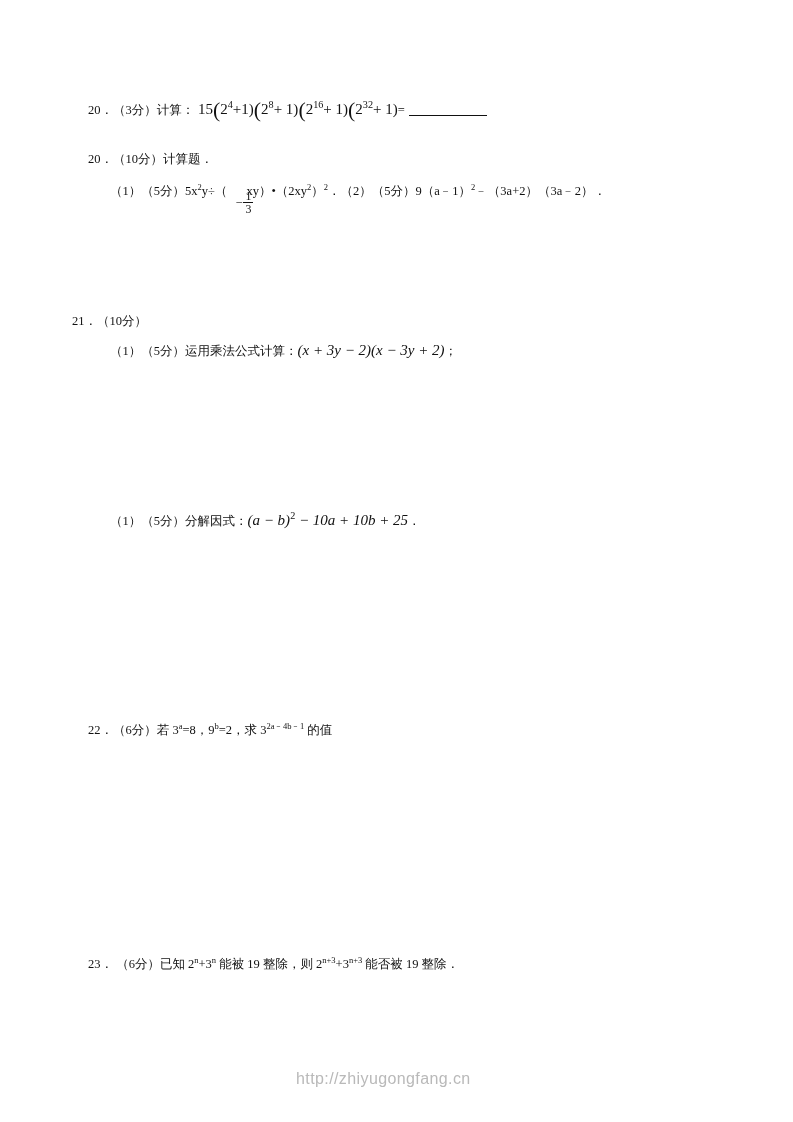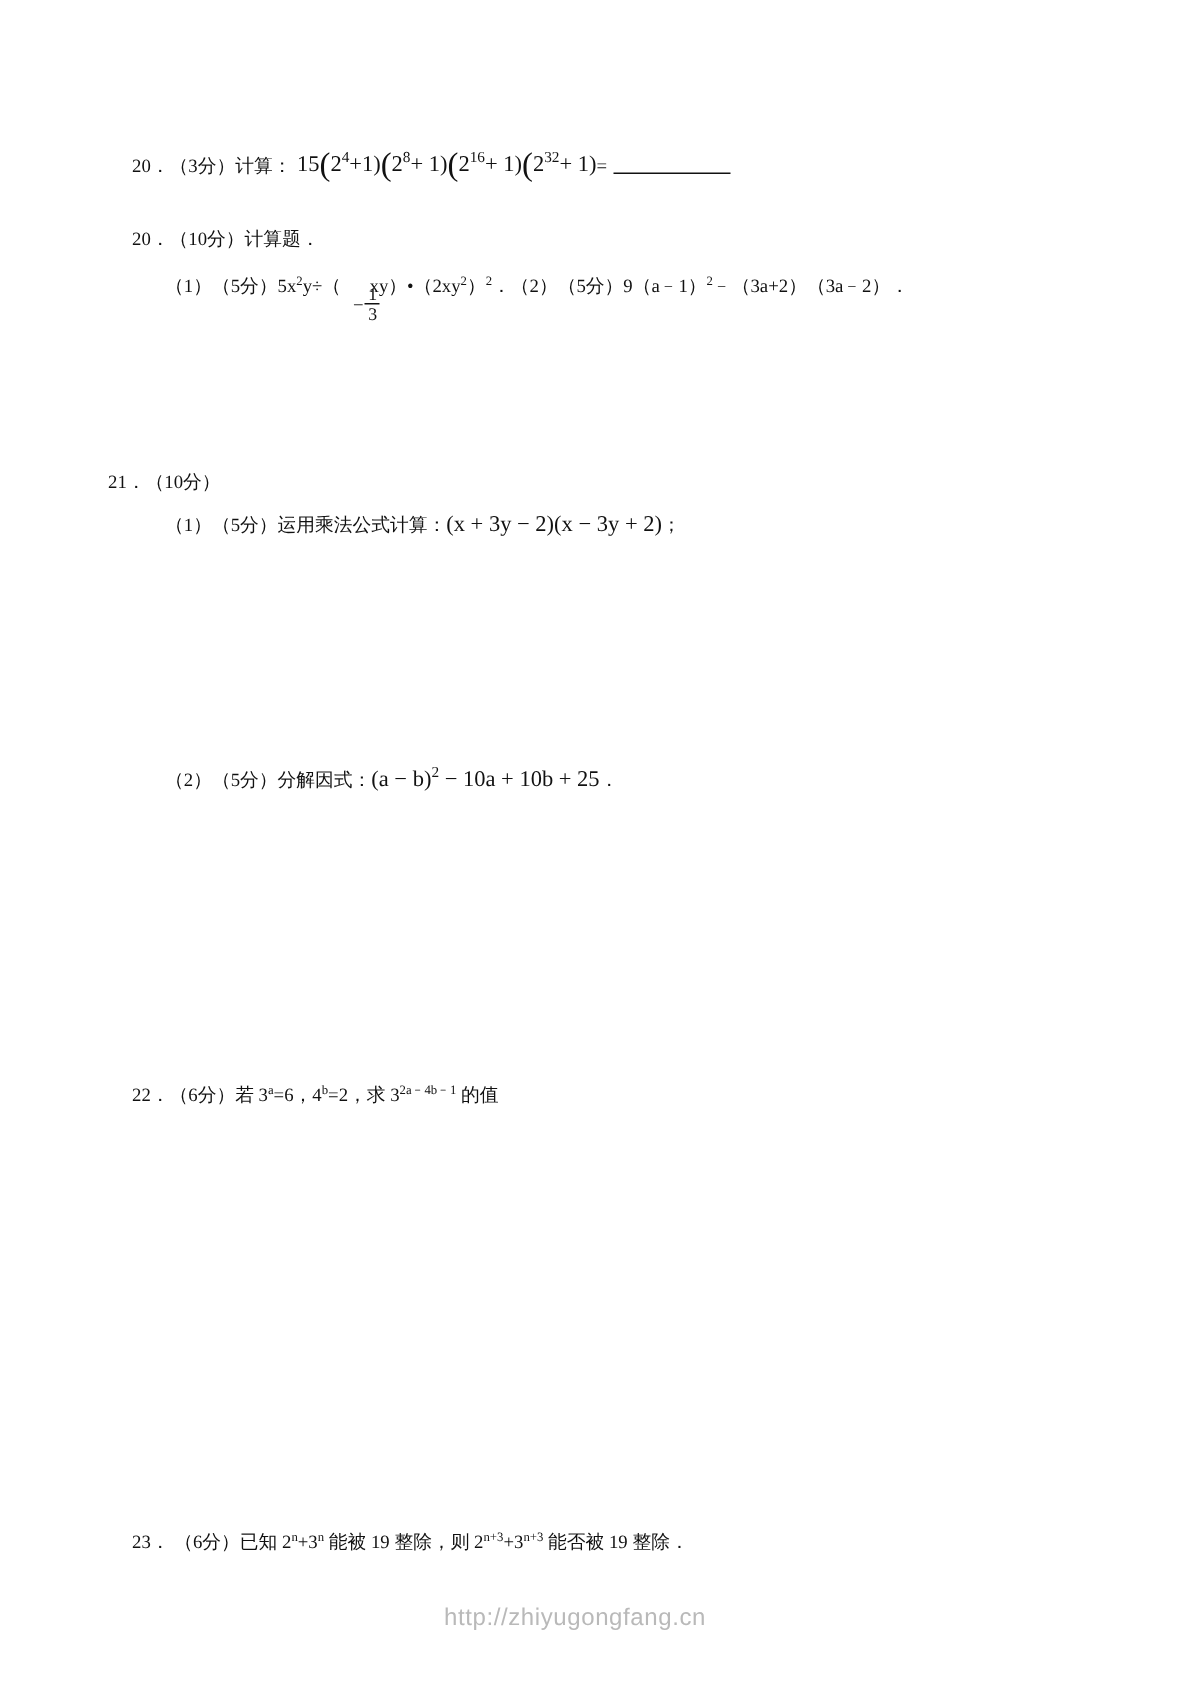--- a/index.html
+++ b/index.html
@@ -31,20 +31,21 @@
   .section-head {
     font-weight: bold;
     font-size: 13px;
     font-family: "Liberation Sans", sans-serif;
   }
   .body-text {
     font-size: 12.5px;
   }
   .math {
     font-family: "Liberation Serif", serif;
+    font-style: italic;
   }
   .mathup {
     font-style: normal;
     text-align: right;
   }
   sup {
     font-size: 0.68em;
     vertical-align: super;
     font-style: normal;
   }
@@ -107,28 +108,28 @@
     <span>（1）（5分）5x</span><sup>2</sup><span>y÷（</span><span style="position:relative; left:8px; top:12px;">−</span><span class="frac" style="position:relative; left:8px; top:12px;"><span class="num">1</span><span class="den">3</span></span><span>xy）•（2xy</span><sup>2</sup><span>）</span><sup>2</sup><span>．</span><span>（2）（5分）9（a﹣1）</span><sup>2</sup><span>﹣（3a+2）（3a﹣2）．</span>
   </div>
 
   <div class="block q-num" style="left:72px; top:312px;">21．（10分）</div>
 
   <div class="block body-text" style="left:110px; top:340px; width:620px;">
     <span>（1）（5分）运用乘法公式计算：</span><span class="math inline-math-lg">(x + 3y − 2)(x − 3y + 2)</span><span>；</span>
   </div>
 
   <div class="block body-text" style="left:110px; top:509px; width:620px;">
-    <span>（2）（5分）分解因式：</span><span class="inline-math-lg"><span class="math">(a − b)</span><sup>2</sup> <span class="math">− 10a + 10b + 25</span></span><span>．</span>
+    <span>（1）（5分）分解因式：</span><span class="inline-math-lg"><span class="math">(a − b)</span><sup>2</sup> <span class="math">− 10a + 10b + 25</span></span><span>．</span>
   </div>
 
   <div class="block section-head" style="left:88px; top:700px;"></div>
 
   <div class="block q-num" style="left:88px; top:720px; width:640px;">
-    <span>22．（6分）若 3</span><sup>a</sup><span>=6，4</span><sup>b</sup><span>=2，求 3</span><sup>2a﹣4b﹣1</sup><span> 的值</span>
+    <span>22．（6分）若 3</span><sup>a</sup><span>=8，9</span><sup>b</sup><span>=2，求 3</span><sup>2a﹣4b﹣1</sup><span> 的值</span>
   </div>
 
-  <div class="block q-num" style="left:88px; top:1018px; width:640px;">
+  <div class="block q-num" style="left:88px; top:954px; width:640px;">
     <span>23． （6分）已知 2</span><sup>n</sup><span>+3</span><sup>n</sup><span> 能被 19 整除，则 2</span><sup>n+3</sup><span>+3</span><sup>n+3</sup><span> 能否被 19 整除．</span>
   </div>
 
   <div class="watermark" style="left:296px; top:1070px;">http://zhiyugongfang.cn</div>
 
 </div>
 
 </body></html>

